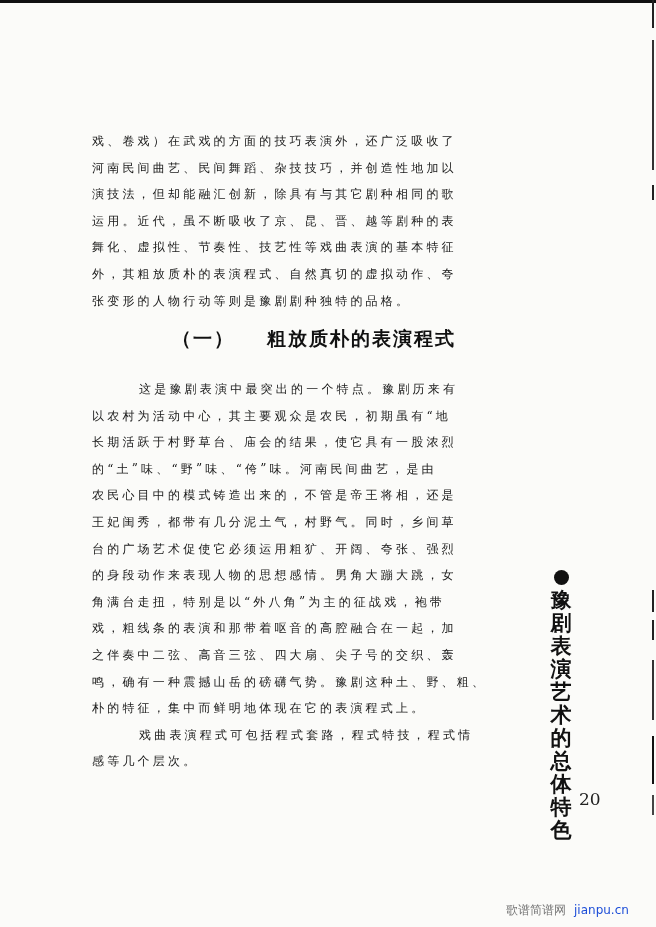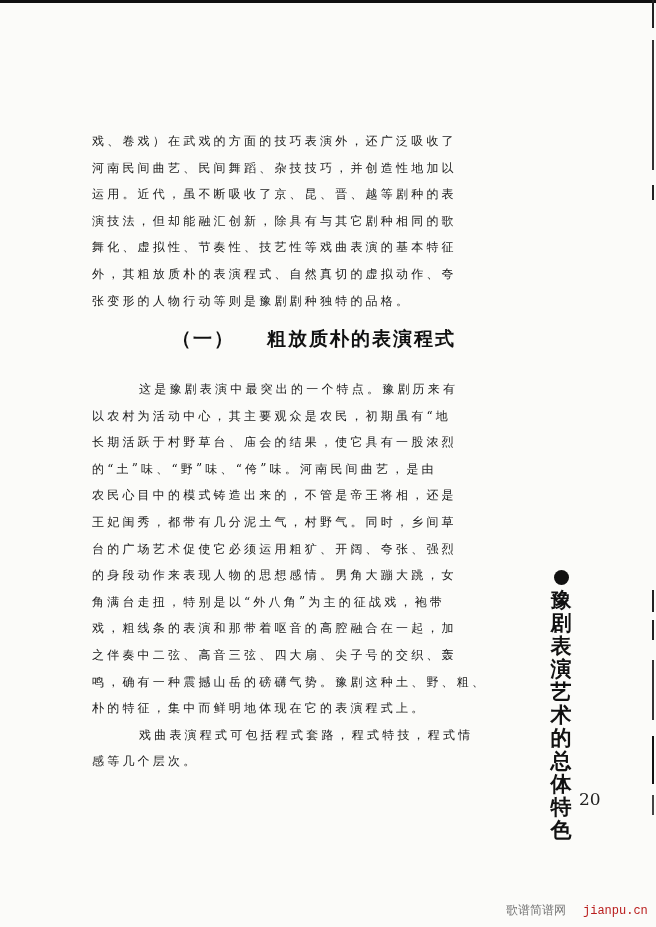--- a/index.html
+++ b/index.html
@@ -103,36 +103,35 @@
     }
     .watermark {
       position: absolute;
       left: 506px;
       top: 902px;
       font-size: 12px;
       font-family: "DejaVu Sans", "Liberation Sans", sans-serif;
       color: #777;
     }
     .watermark .domain {
-      color: #b91c1c;
-      margin-left: 17px;
-      font-family: Liberation Mono, monospace;
+      color: #1d4ed8;
+      margin-left: 8px;
     }
   </style>
 </head>
 <body>
 
 <div class="top-edge"></div>
 <div class="right-edge"></div>
 
 <div class="text-block" id="para1">
   <span class="line">戏、卷戏）在武戏的方面的技巧表演外，还广泛吸收了</span>
   <span class="line">河南民间曲艺、民间舞蹈、杂技技巧，并创造性地加以</span>
+  <span class="line">演技法，但却能融汇创新，除具有与其它剧种相同的歌</span>
   <span class="line">运用。近代，虽不断吸收了京、昆、晋、越等剧种的表</span>
-  <span class="line">演技法，但却能融汇创新，除具有与其它剧种相同的歌</span>
   <span class="line">舞化、虚拟性、节奏性、技艺性等戏曲表演的基本特征</span>
   <span class="line">外，其粗放质朴的表演程式、自然真切的虚拟动作、夸</span>
   <span class="line">张变形的人物行动等则是豫剧剧种独特的品格。</span>
 </div>
 
 <div class="section-heading">
   <span class="num">（一）</span><span>粗放质朴的表演程式</span>
 </div>
 
 <div class="text-block" id="para2">

